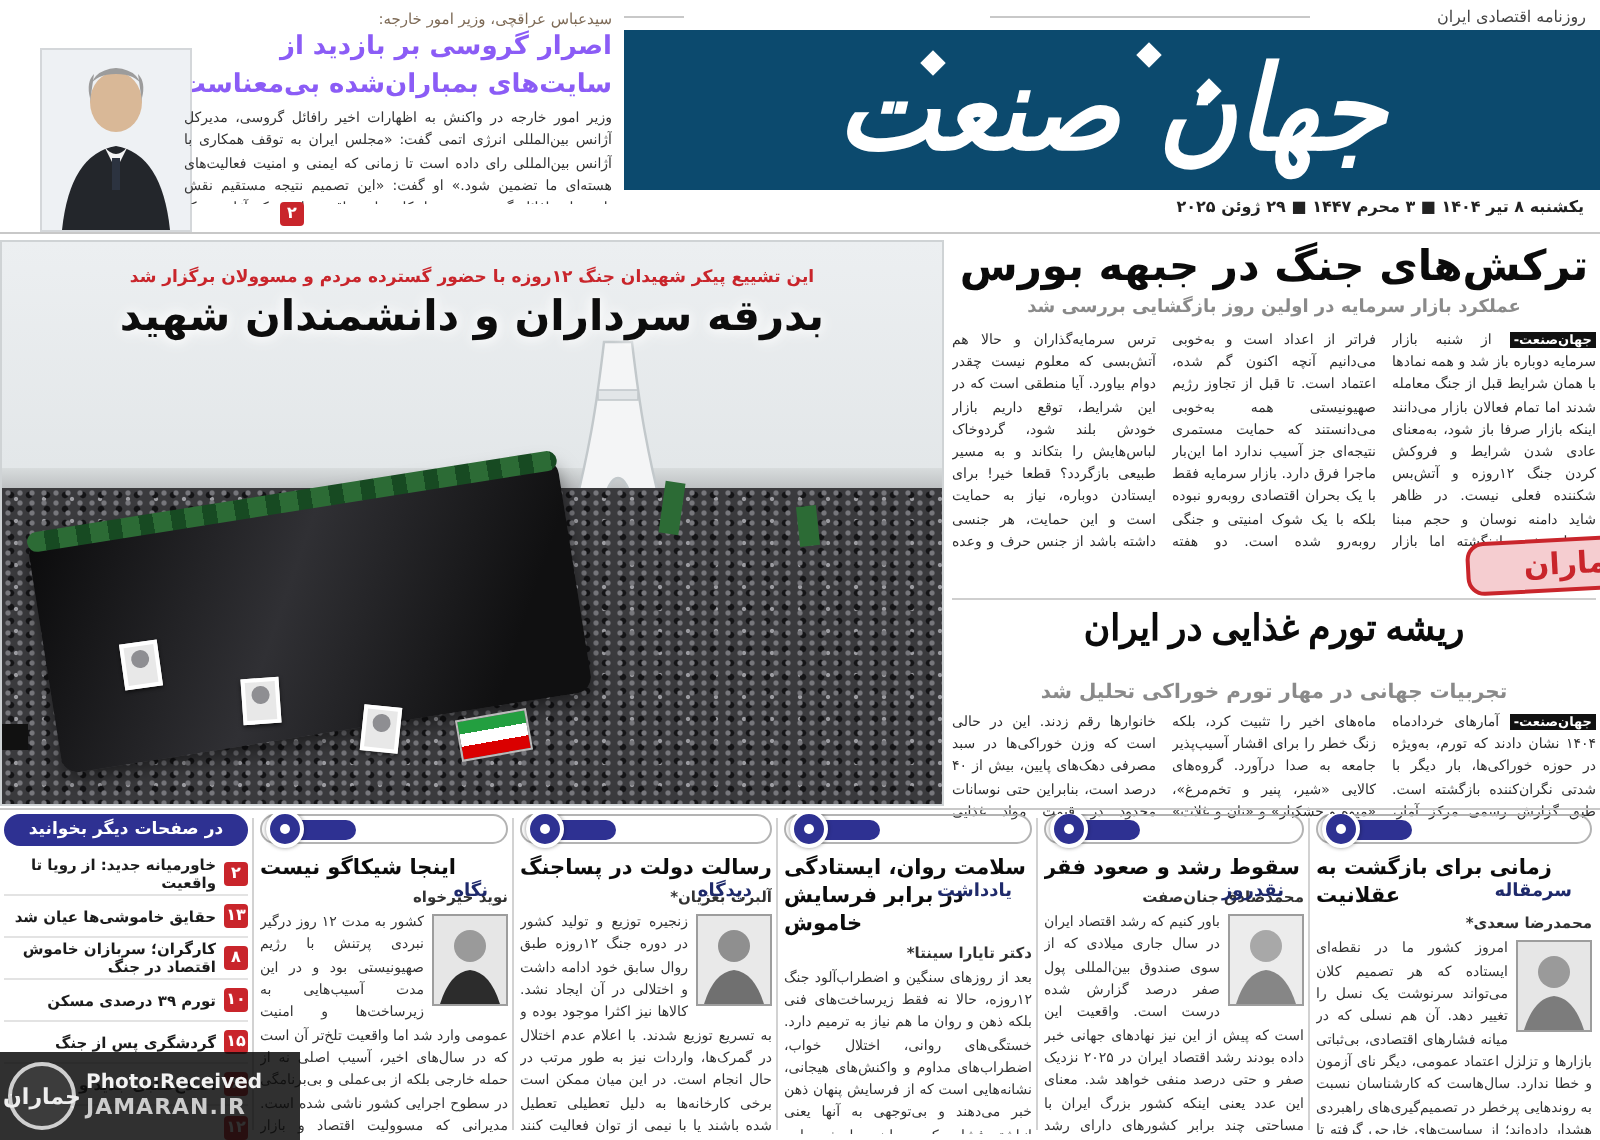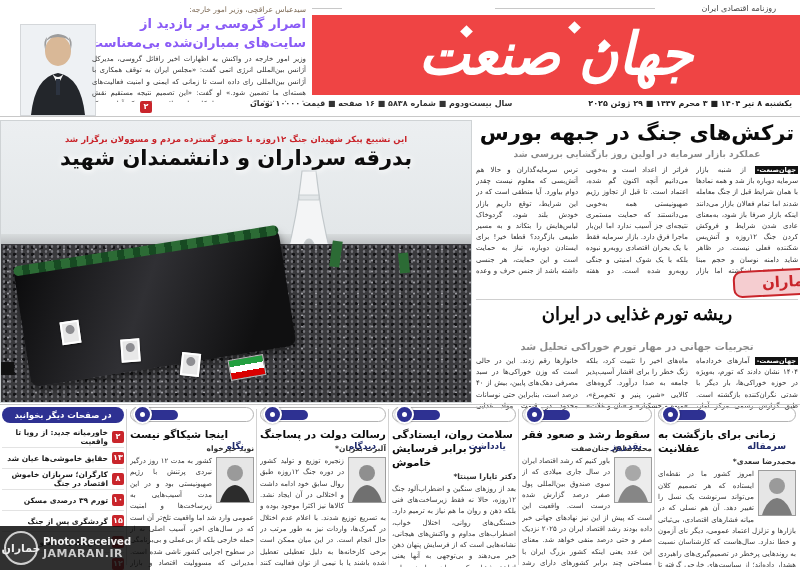--- a/index.html
+++ b/index.html
@@ -10,21 +10,21 @@
   .rtl { direction:rtl; }
   .jst { text-align:justify; }
   .hr  { position:absolute; background:#c8c8c8; }
   .badge { display:inline-block; min-width:12px; height:12px; line-height:12px; text-align:center;
            color:#fff; font-size:8px; font-weight:bold; border-radius:2px; padding:0 1px; }
   .badge.red { background:#c9252b; }
   .badge.black { background:#1a1a1a; }
 
   
   .tagline { position:absolute; font-size:8px; color:#444; letter-spacing:0; white-space:nowrap; }
-  .mast-box { position:absolute; left:312px; top:15px; width:488px; height:80px; background:#ef4444;
+  .mast-box { position:absolute; left:312px; top:15px; width:488px; height:80px; background:#0c4a6e;
               display:flex; align-items:center; justify-content:center; }
   .mast-title { color:#fff; font-size:54px; font-weight:bold; font-style:italic; line-height:1;
                 transform:scaleY(1.08); letter-spacing:-2px; }
   .diamond { position:absolute; width:9px; height:9px; background:#fff; transform:rotate(45deg); }
   .mast-sub { position:absolute; top:99px; font-size:8px; color:#222; font-weight:bold; white-space:nowrap; }
 
   .fm-kicker { position:absolute; top:5px; right:14px; font-size:7.5px; color:#7d6a56; }
   .fm-headline { position:absolute; top:15px; right:14px; width:232px; font-size:13px; font-weight:bold;
                  color:#8b5cf6; line-height:1.45; text-align:right; }
   .fm-photo { position:absolute; left:20px; top:24px; width:76px; height:92px; background:#eef1f4;
@@ -123,33 +123,32 @@
         <path d="M10 90 Q14 52 37 48 Q60 52 64 90 Z" fill="#23262b"></path>
         <path d="M31 48 L37 60 L43 48 Q40 52 37 52 Q34 52 31 48 Z" fill="#f4f4f4"></path>
         <rect x="35" y="54" width="4" height="16" fill="#2c3340"></rect>
       </svg>
     </div>
     <div class="fm-body rtl jst">وزیر امور خارجه در واکنش به اظهارات اخیر رافائل گروسی، مدیرکل آژانس بین‌المللی انرژی اتمی گفت: «مجلس ایران به توقف همکاری با آژانس بین‌المللی رای داده است تا زمانی که ایمنی و امنیت فعالیت‌های هسته‌ای ما تضمین شود.» او گفت: «این تصمیم نتیجه مستقیم نقش تاسف‌بار رافائل گروسی در پنهان‌کاری این واقعیت است که آژانس، یک دهه پیش، تمام مسائل را مختومه اعلام کرده بود.»</div>
     <span class="badge red fm-badge">۲</span>
   </div>
 
   <div class="tagline" style="left:350px;top:3px;margin-top:14px;">صدای بخش خصوصی ایران</div>
-  <div class="tagline" style="right:24px;top:4px;">روزنامه اقتصادی ایران</div>
+  <div class="tagline" style="right:7px;top:4px;">روزنامه اقتصادی ایران</div>
   <div class="hr" style="left:495px;top:8px;width:160px;height:1px;"></div>
   <div class="hr" style="left:312px;top:8px;width:30px;height:1px;"></div>
 
   <div class="mast-box">
     <span class="mast-title">جهان صنعت</span>
     <span class="diamond" style="left:150px;top:12px;"></span>
     <span class="diamond" style="left:258px;top:8px;"></span>
     <span class="diamond" style="left:288px;top:26px;"></span>
   </div>
 
   <div class="mast-sub" style="right:8px;">یکشنبه ۸ تیر ۱۴۰۴ ■ ۳ محرم ۱۴۴۷ ■ ۲۹ ژوئن ۲۰۲۵</div>
-  <div class="mast-sub" style="left:250px; color:#333;">سال بیست‌ودوم ■ شماره ۵۸۳۸ ■ ۱۶ صفحه ■ قیمت ۱۰۰۰۰ تومان</div>
   <div class="hr" style="left:0;top:116px;width:800px;height:1px;"></div>
 
   <div class="leadphoto">
     <div class="crowd-fade"></div>
     <svg class="abs" style="left:272px;top:46px;" width="72" height="112" viewBox="0 0 72 112">
       <path d="M8 110 C22 62 26 30 29 4 L43 4 C46 30 50 62 64 110 L47 110 C45 86 41 72 36 72 C31 72 27 86 25 110 Z" fill="#f4f5f6" stroke="#c2c8cb" stroke-width="1.2"></path>
       <rect x="26" y="28" width="20" height="5" fill="#e2e6e8" stroke="#c2c8cb" stroke-width="0.8"></rect>
     </svg>
     <div class="crowd"></div>
     <div class="coffins"></div>

